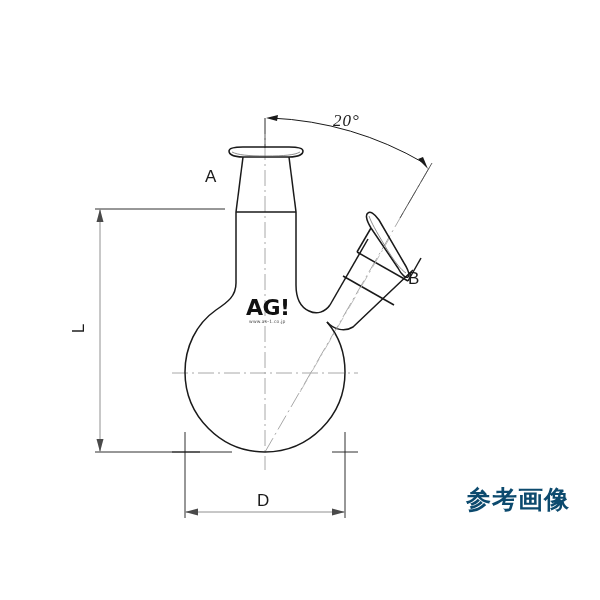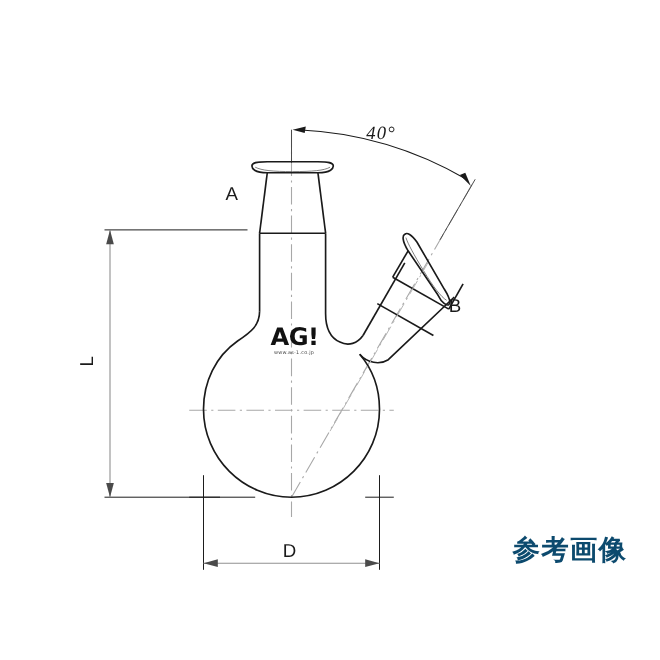--- a/index.html
+++ b/index.html
@@ -208,21 +208,21 @@
   </svg>
 
   <div class="txt lbl-a">A</div>
 
   <div class="txt lbl-b">B</div>
 
   <div class="txt lbl-l">L</div>
 
   <div class="txt lbl-d">D</div>
 
-  <div class="txt lbl-angle">40°</div>
+  <div class="txt lbl-angle">20°</div>
 
   <div class="txt logo-main">AG!</div>
 
   <div class="txt logo-sub">www.as-1.co.jp</div>
 
   <div class="txt caption-jp">参考画像</div>
 
 </div>
 
 </body></html>

